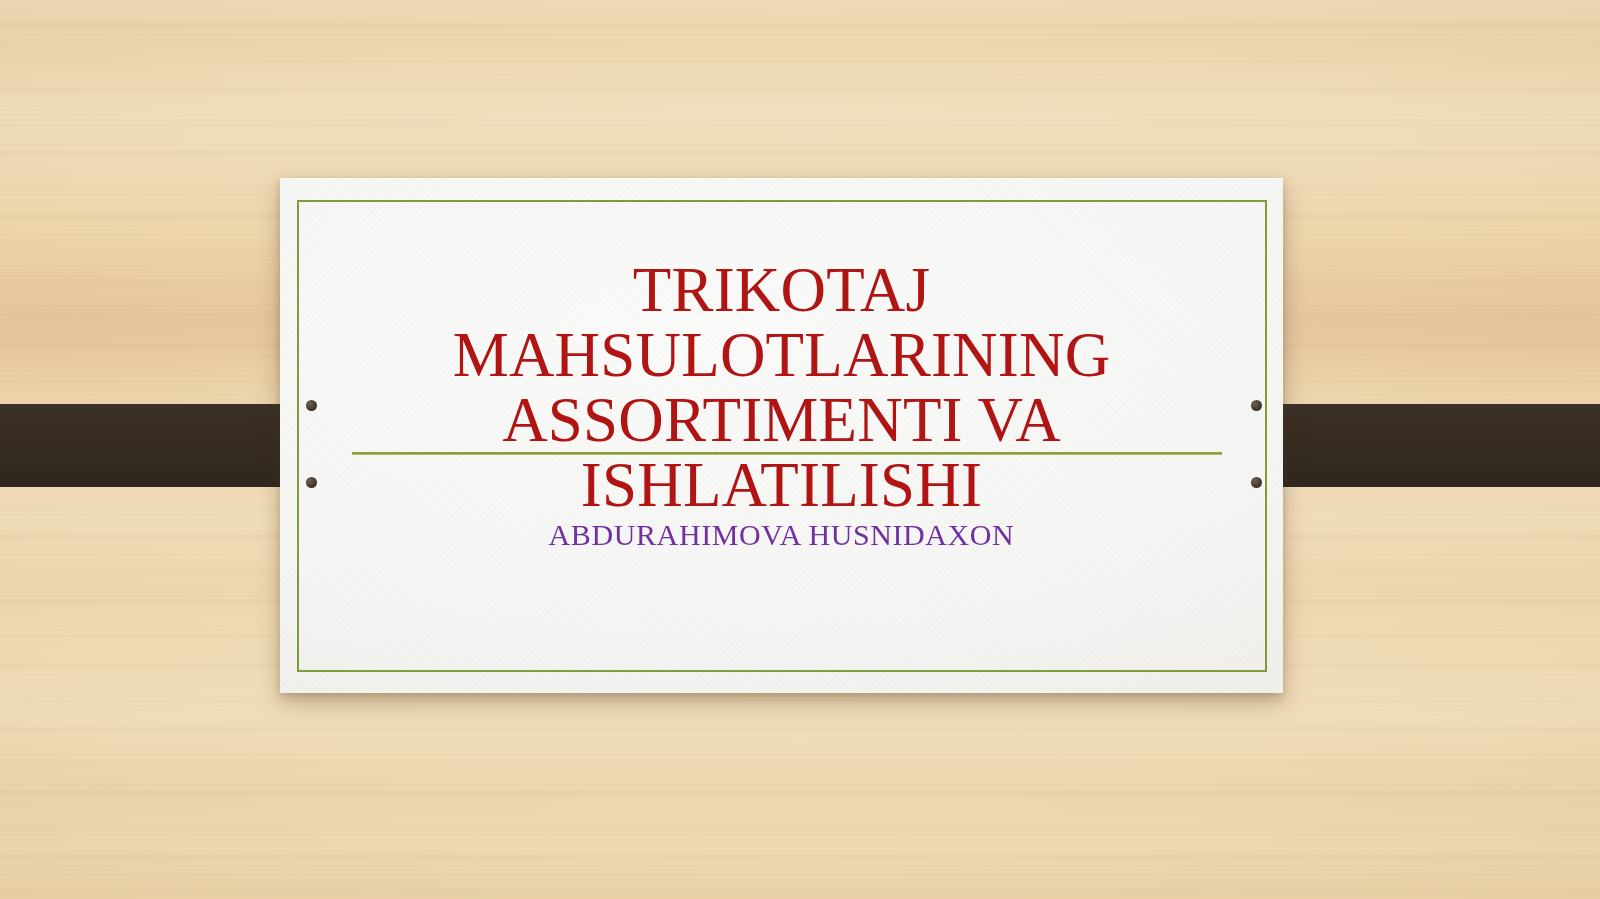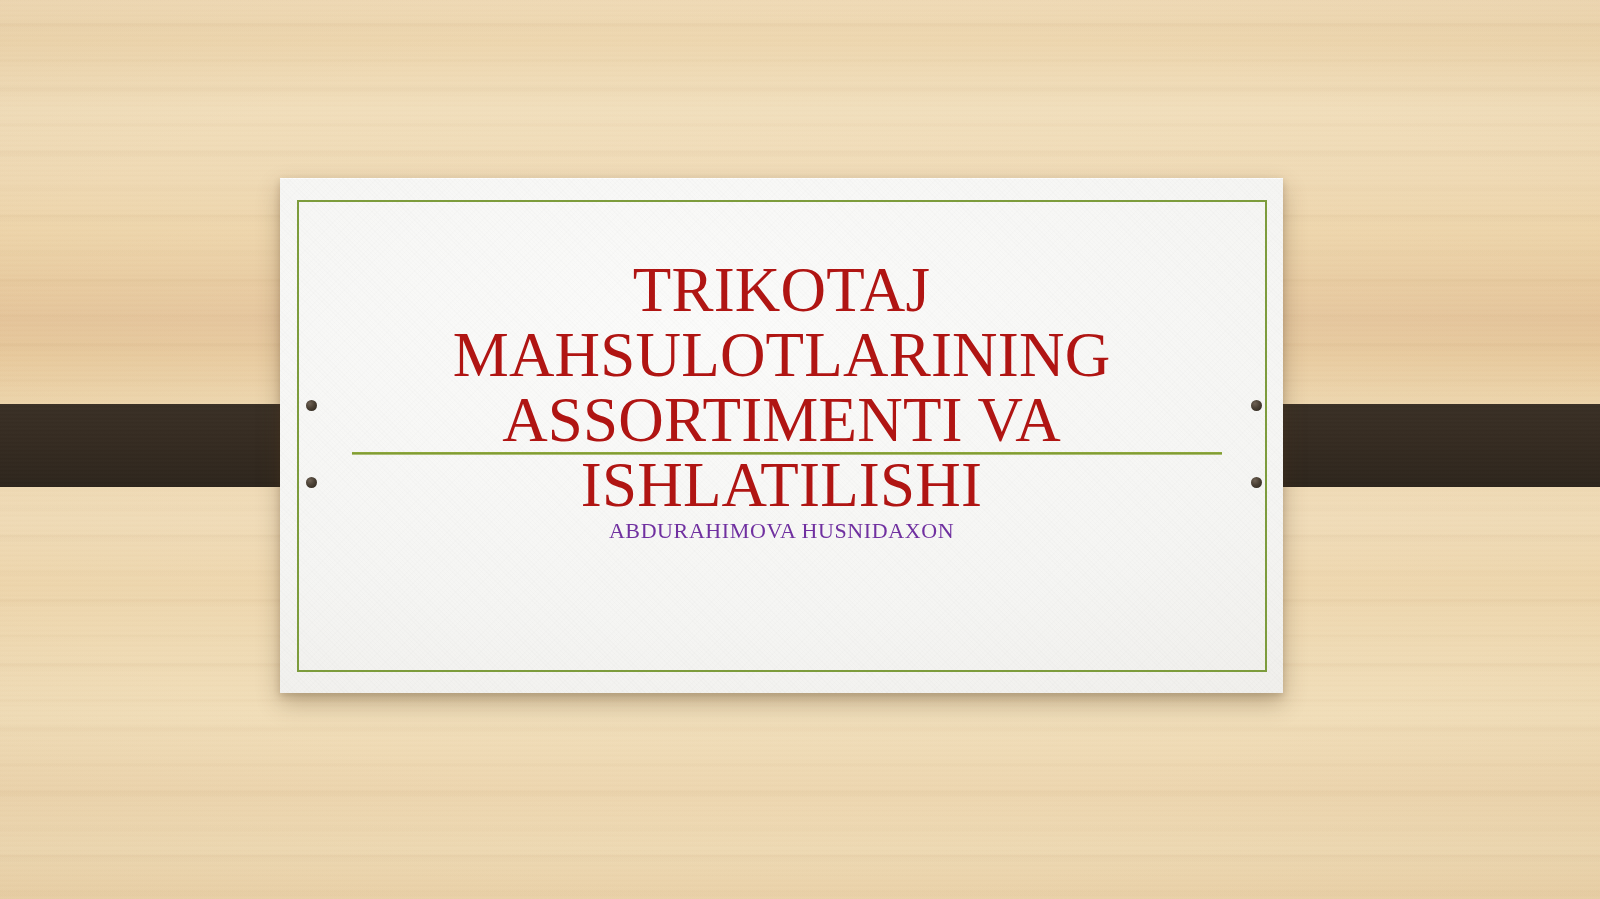--- a/index.html
+++ b/index.html
@@ -182,21 +182,21 @@
     position: absolute;
     left: 24px;
     top: 340px;
     width: 955px;
     text-align: center;
   }
   .slide-subtitle {
     margin: 0;
     font-family: "Liberation Serif", "DejaVu Serif", serif;
     font-weight: 400;
-    font-size: 22px;
+    font-size: 30px;
     letter-spacing: 0.6px;
     color: #7030a0;
   }
 </style>
 </head>
 <body>
 
 <div id="slide-stage">
 
   <div class="wood-base"></div>

